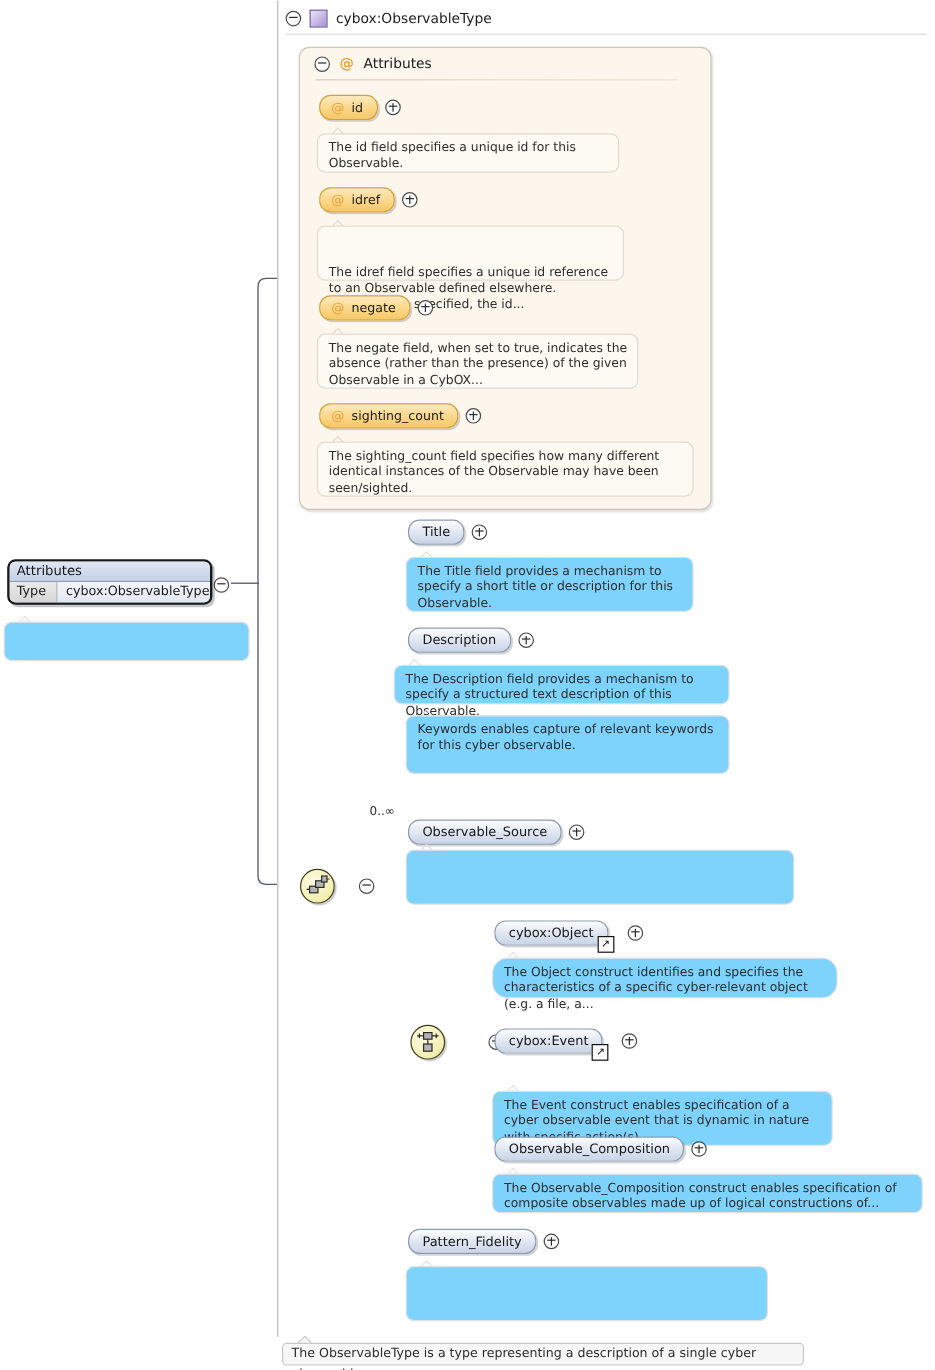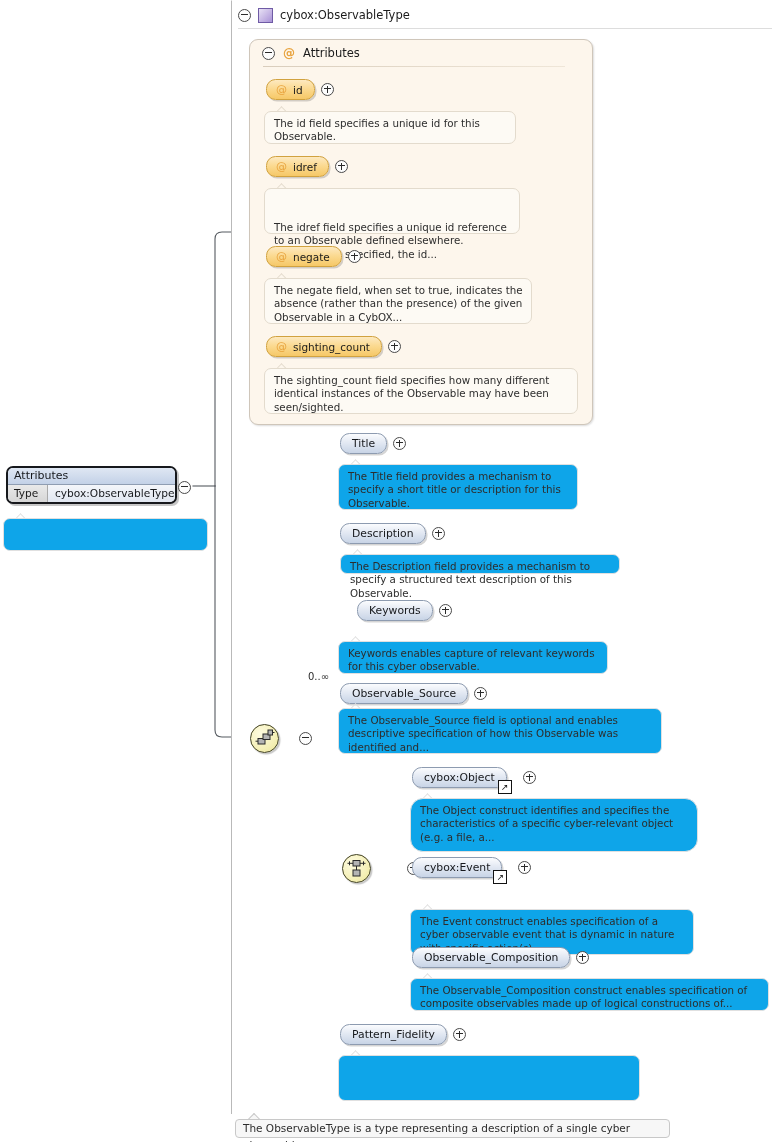--- a/index.html
+++ b/index.html
@@ -62,21 +62,21 @@
     background:linear-gradient(to bottom,#fde9c0 0%,#fbd98f 48%,#f6c867 100%);
     display:flex;align-items:center;gap:6px;padding:0 11px 0 9px;
     box-shadow:1.5px 1.5px 0 rgba(0,0,0,.17);
     font-size:10.5px;color:#1b1b1b;white-space:nowrap;
   }
   .attr-pill .at{color:#e8a33d;font-size:11px;line-height:1;}
   .row-pill{display:flex;align-items:center;gap:6px;}
 
   
   .doc{
-    background:#0ea5e9;border:1px solid #e0e0e0;border-radius:7px;
+    background:#7dd3fc;border:1px solid #e0e0e0;border-radius:7px;
     padding:5px 8px 5px 9px;font-size:10.3px;line-height:13.4px;color:#2d2d2d;
     position:absolute;box-sizing:border-box;
   }
   .doc.amber{background:#fdfaf4;border-color:#e3dbcd;}
   .doc .tail{
     position:absolute;left:12px;top:-6px;width:11px;height:6px;overflow:hidden;
   }
   .doc .tail::after{
     content:"";position:absolute;left:0;top:2px;width:8px;height:8px;
     background:inherit;border-left:1px solid #e0e0e0;border-top:1px solid #e0e0e0;
@@ -288,44 +288,43 @@
 <div class="doc" style="left:338px;top:464px;width:240px;height:46px;">
   <span class="tail"></span>
   <span>The Title field provides a mechanism to specify a short title or description for this Observable.</span>
 </div>
 
 
 <div class="abs row-pill" style="left:340px;top:523px;">
   <span class="elem-pill">Description</span>
   <span class="tgl plus"></span>
 </div>
-<div class="doc" style="left:340px;top:554px;width:280px;height:20px;">
+<div class="doc" style="left:328px;top:554px;width:280px;height:33px;">
   <span class="tail"></span>
   <span>The Description field provides a mechanism to specify a structured text description of this Observable.</span>
 </div>
 
 
 <div class="abs row-pill" style="left:340px;top:600px;padding-left:17px;">
   <span class="elem-pill">Keywords</span>
   <span class="tgl plus"></span>
 </div>
-<div class="doc" style="left:338px;top:641px;width:270px;height:33px;">
+<div class="doc" style="left:338px;top:596px;width:270px;height:49px;">
   <span class="tail"></span>
   <span>Keywords enables capture of relevant keywords for this cyber observable.</span>
 </div>
 
 
 <span class="card" style="left:308px;top:671px;">0..∞</span>
 <div class="abs row-pill" style="left:340px;top:683px;">
   <span class="elem-pill">Observable_Source</span>
   <span class="tgl plus"></span>
 </div>
 <div class="doc" style="left:338px;top:708px;width:324px;height:46px;">
   <span class="tail"></span>
-  <span>The Observable_Source field is optional and enables descriptive specification of how this Observable was identified and...</span>
 </div>
 
 
 <div class="conn" style="left:342px;top:854px;">
   <svg width="27" height="27" viewBox="0 0 27 27">
     <g stroke="#2a2a2a" stroke-width="1" fill="#b4b4b4">
       <rect x="10" y="5.5" width="7" height="5.5"></rect>
       <rect x="10" y="15" width="7" height="6"></rect>
     </g>
     <g stroke="#2a2a2a" stroke-width="1" fill="none">
@@ -340,21 +339,21 @@
 <span class="abs tgl" style="left:374px;top:862px;"></span>
 
 
 <div class="abs row-pill" style="left:412px;top:767px;">
   <span class="elem-pill" style="position:relative;">
     <span>cybox:Object</span>
     <span class="ref-arrow" style="right:-6px;bottom:-7px;">↗</span>
   </span>
   <span class="tgl plus" style="margin-left:10px;"></span>
 </div>
-<div class="doc" style="left:410px;top:798px;width:288px;height:54px;border-radius:13px;">
+<div class="doc" style="left:410px;top:798px;width:288px;height:34px;border-radius:13px;">
   <span class="tail"></span>
   <span>The Object construct identifies and specifies the characteristics of a specific cyber-relevant object (e.g. a file, a...</span>
 </div>
 
 
 <div class="abs row-pill" style="left:412px;top:857px;">
   <span class="elem-pill" style="position:relative;">
     <span>cybox:Event</span>
     <span class="ref-arrow" style="right:-6px;bottom:-7px;">↗</span>
   </span>

